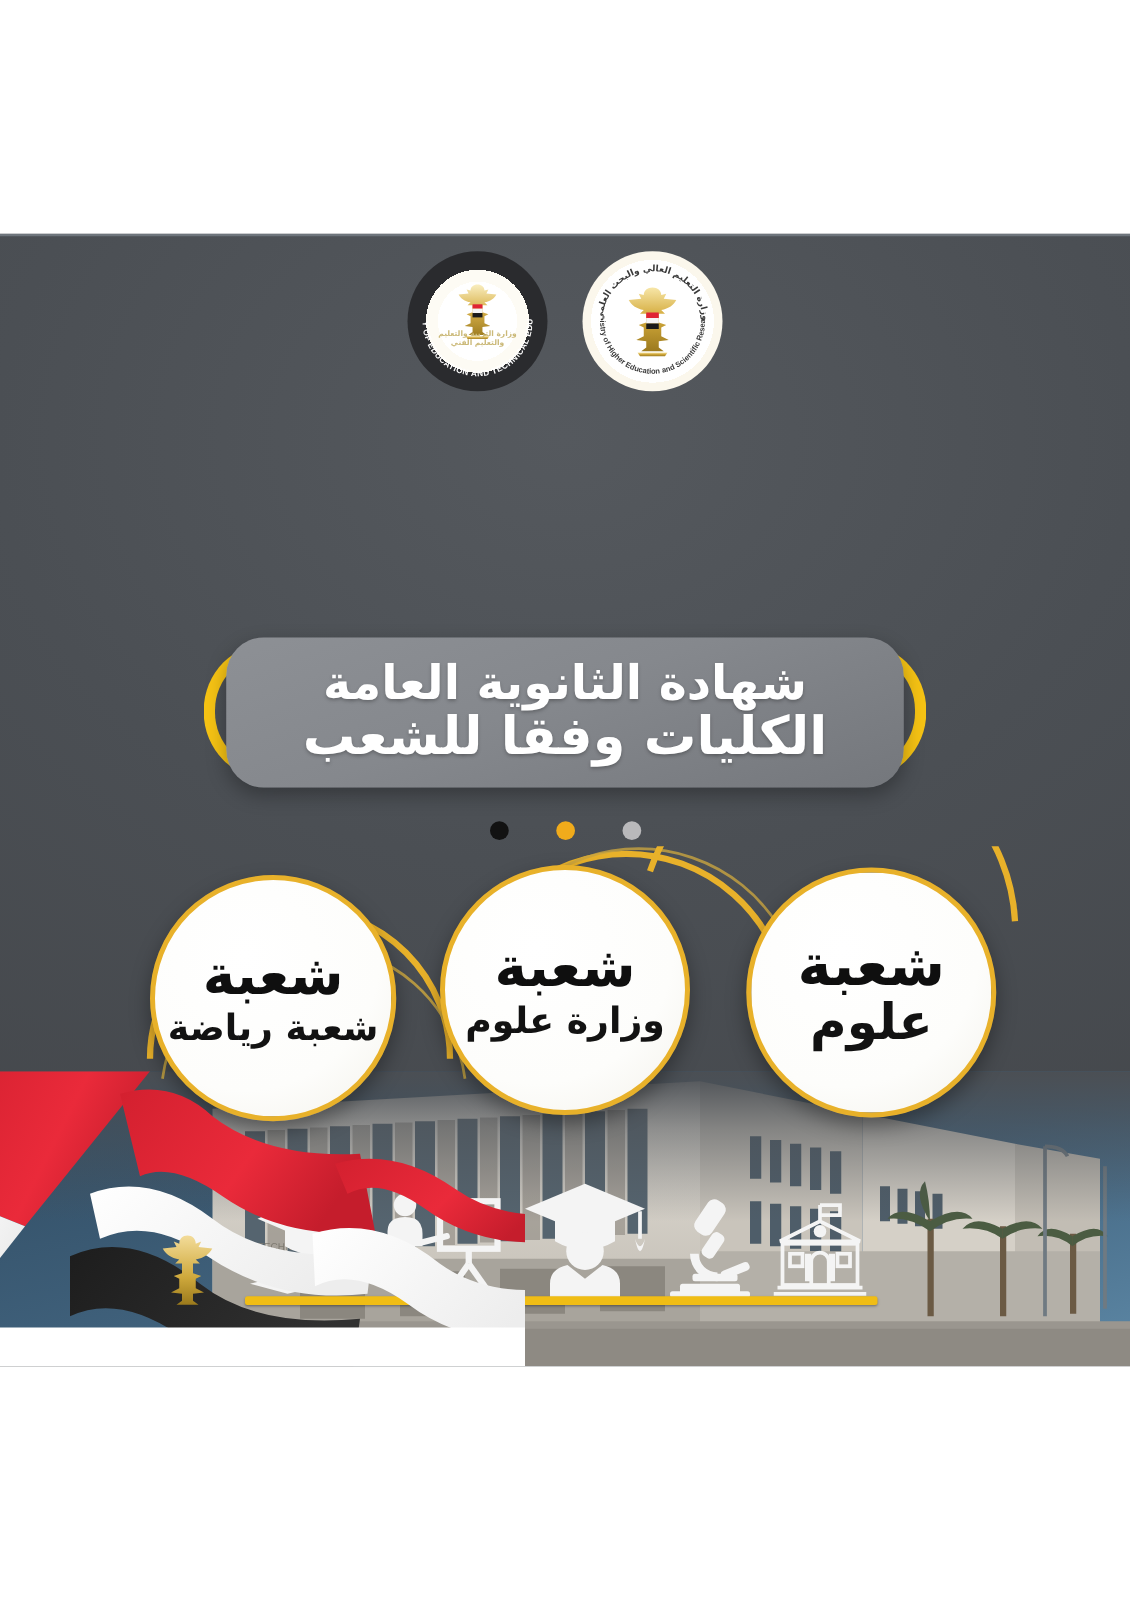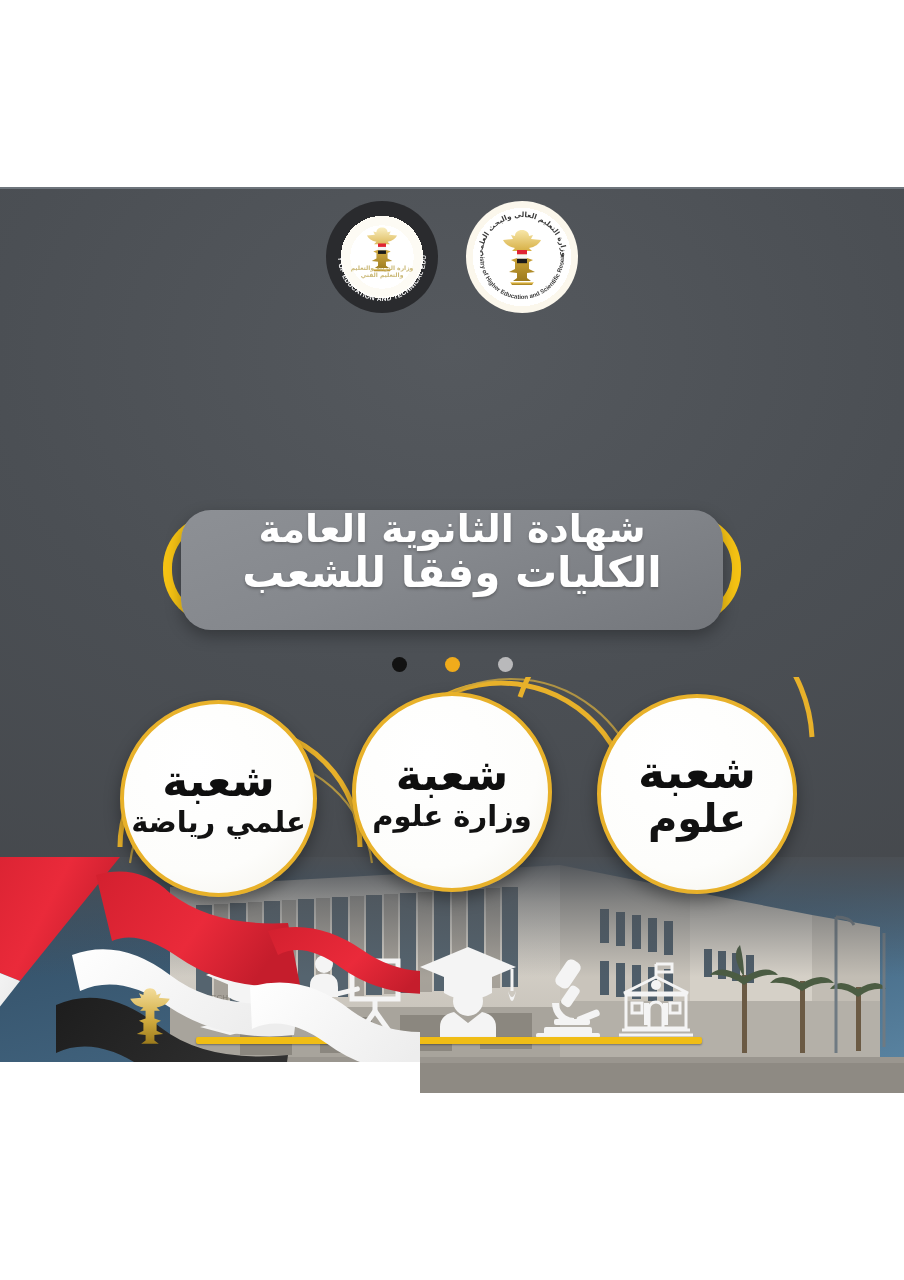--- a/index.html
+++ b/index.html
@@ -131,20 +131,21 @@
     left: 18px;
     right: 18px;
     top: 0;
     height: 118px;
     background: linear-gradient(160deg, #8d9095 0%, #85888d 45%, #74777c 100%);
     border-radius: 30px;
     box-shadow: 0 6px 16px rgba(0,0,0,0.30);
     display: flex;
     flex-direction: column;
     align-items: center;
+    justify-content: center;
     padding-bottom: 2px;
   }
   .title-line {
     color: #ffffff;
     font-weight: bold;
     letter-spacing: -0.5px;
     text-shadow: 0 2px 3px rgba(0,0,0,0.25);
     white-space: nowrap;
     direction: rtl;
   }
@@ -355,21 +356,21 @@
     <path d="M120 170 A 120 120 0 0 1 360 170" fill="none" stroke="#e8b12a" stroke-width="5"></path>
     <path d="M130 186 A 122 122 0 0 1 372 186" fill="none" stroke="#c8a440" stroke-width="2.2" opacity="0.85"></path>
     <path d="M372 120 A 130 130 0 0 1 630 120" fill="none" stroke="#e8b12a" stroke-width="5"></path>
     <path d="M382 106 A 132 132 0 0 1 640 106" fill="none" stroke="#c8a440" stroke-width="2.2" opacity="0.8"></path>
     <path d="M520 20 A 150 150 0 0 1 812 60" fill="none" stroke="#e8b12a" stroke-width="5"></path>
   </svg>
 
   <div class="circles">
     <div class="branch branch-1">
       <div class="branch-top">شعبة</div>
-      <div class="branch-bottom">علمي رياضة</div>
+      <div class="branch-bottom">شعبة رياضة</div>
     </div>
     <div class="branch branch-2">
       <div class="branch-top">شعبة</div>
       <div class="branch-bottom">وزارة علوم</div>
     </div>
     <div class="branch branch-3">
       <div class="branch-top">شعبة</div>
       <div class="branch-bottom">علوم</div>
     </div>
   </div>

